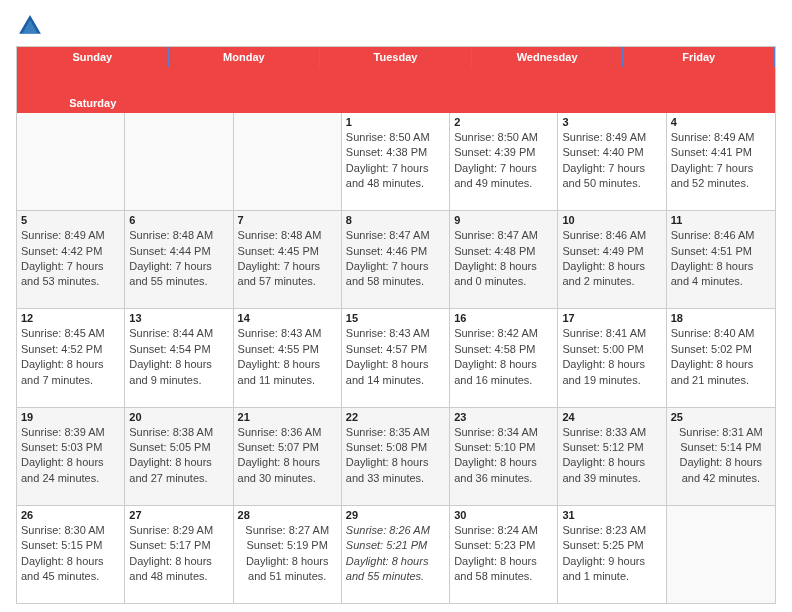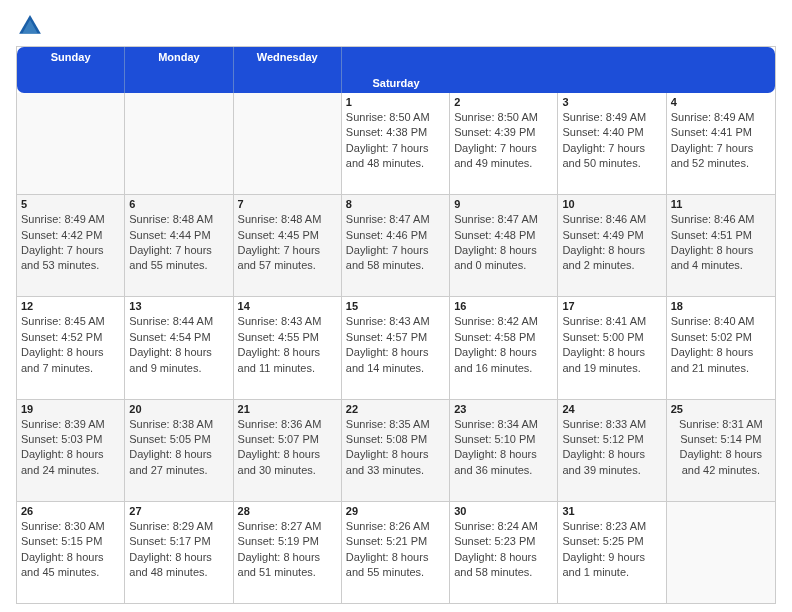--- a/index.html
+++ b/index.html
@@ -60,23 +60,22 @@
       color: #444;
     }
     .calendar {
       flex: 1;
       display: flex;
       flex-direction: column;
       border: 1px solid #ccc;
     }
     .cal-header {
       display: grid;
-      grid-template-columns: repeat(7, 1fr);
-      background: #1d4ed8;
-      border-radius: 7px;
+      grid-template-columns: repeat(5, 1fr);
+      background: #ef4444;
     }
     .cal-header-cell {
       color: #fff;
       font-size: 11px;
       font-weight: bold;
       text-align: center;
       padding: 4px 2px;
       border-right: 1px solid #5a7fcf;
     }
     .cal-header-cell:last-child { border-right: none; margin-top: 26px; }
@@ -136,21 +135,23 @@
     <div class="title-block">
       <div class="main-title"></div>
       <div class="subtitle"></div>
     </div>
   </div>
 
   <div class="calendar">
     <div class="cal-header">
     <div class="cal-header-cell">Sunday</div>
         <div class="cal-header-cell">Monday</div>
+        <div class="cal-header-cell">Tuesday</div>
         <div class="cal-header-cell">Wednesday</div>
+        <div class="cal-header-cell">Friday</div>
         <div class="cal-header-cell">Saturday</div>
       </div>
     <div class="cal-body">
     <div class="cal-row">
           <div class="cal-cell empty"></div>
           <div class="cal-cell empty"></div>
           <div class="cal-cell empty"></div>
           <div class="cal-cell">
             <div class="day-num">1</div>
             <div class="day-info" style="white-space: pre-line;">Sunrise: 8:50 AM
@@ -343,28 +344,28 @@
           </div>
           <div class="cal-cell">
             <div class="day-num">27</div>
             <div class="day-info" style="white-space: pre-line;">Sunrise: 8:29 AM
 Sunset: 5:17 PM
 Daylight: 8 hours
 and 48 minutes.</div>
           </div>
           <div class="cal-cell">
             <div class="day-num">28</div>
-            <div class="day-info" style="white-space: pre-line;">Sunrise: 8:27 AM
+            <div class="day-info" style="white-space: pre-line; text-align: center;">Sunrise: 8:27 AM
 Sunset: 5:19 PM
 Daylight: 8 hours
 and 51 minutes.</div>
           </div>
           <div class="cal-cell">
             <div class="day-num">29</div>
-            <div class="day-info" style="white-space: pre-line;">Sunrise: 8:26 AM
+            <div class="day-info" style="white-space: pre-line; font-style: italic;">Sunrise: 8:26 AM
 Sunset: 5:21 PM
 Daylight: 8 hours
 and 55 minutes.</div>
           </div>
           <div class="cal-cell">
             <div class="day-num">30</div>
             <div class="day-info" style="white-space: pre-line;">Sunrise: 8:24 AM
 Sunset: 5:23 PM
 Daylight: 8 hours
 and 58 minutes.</div>

